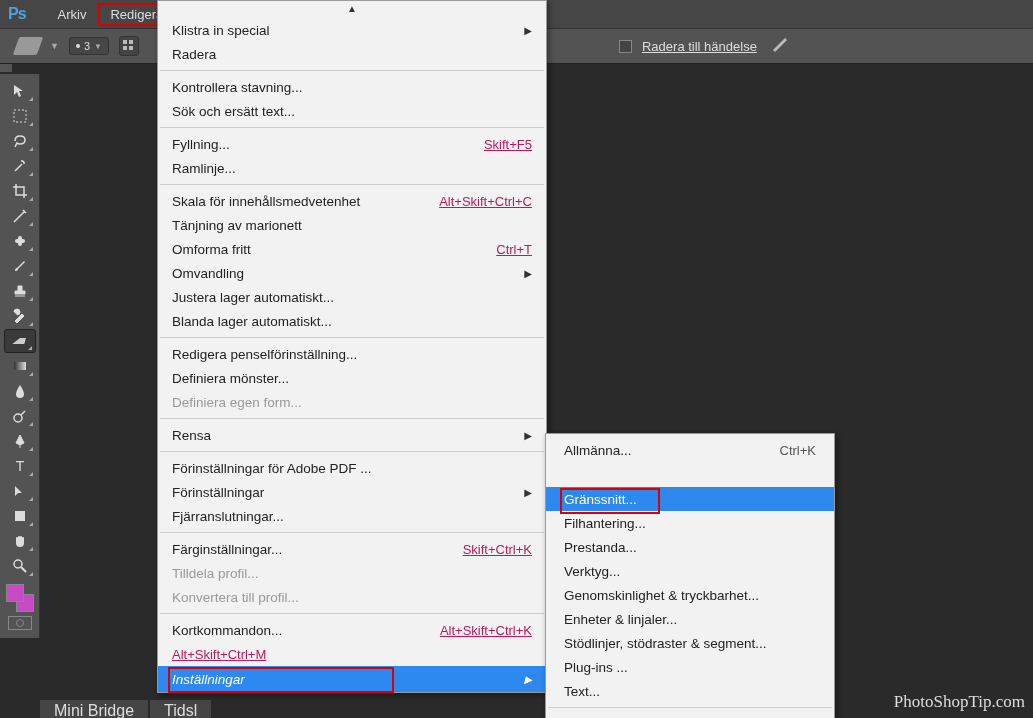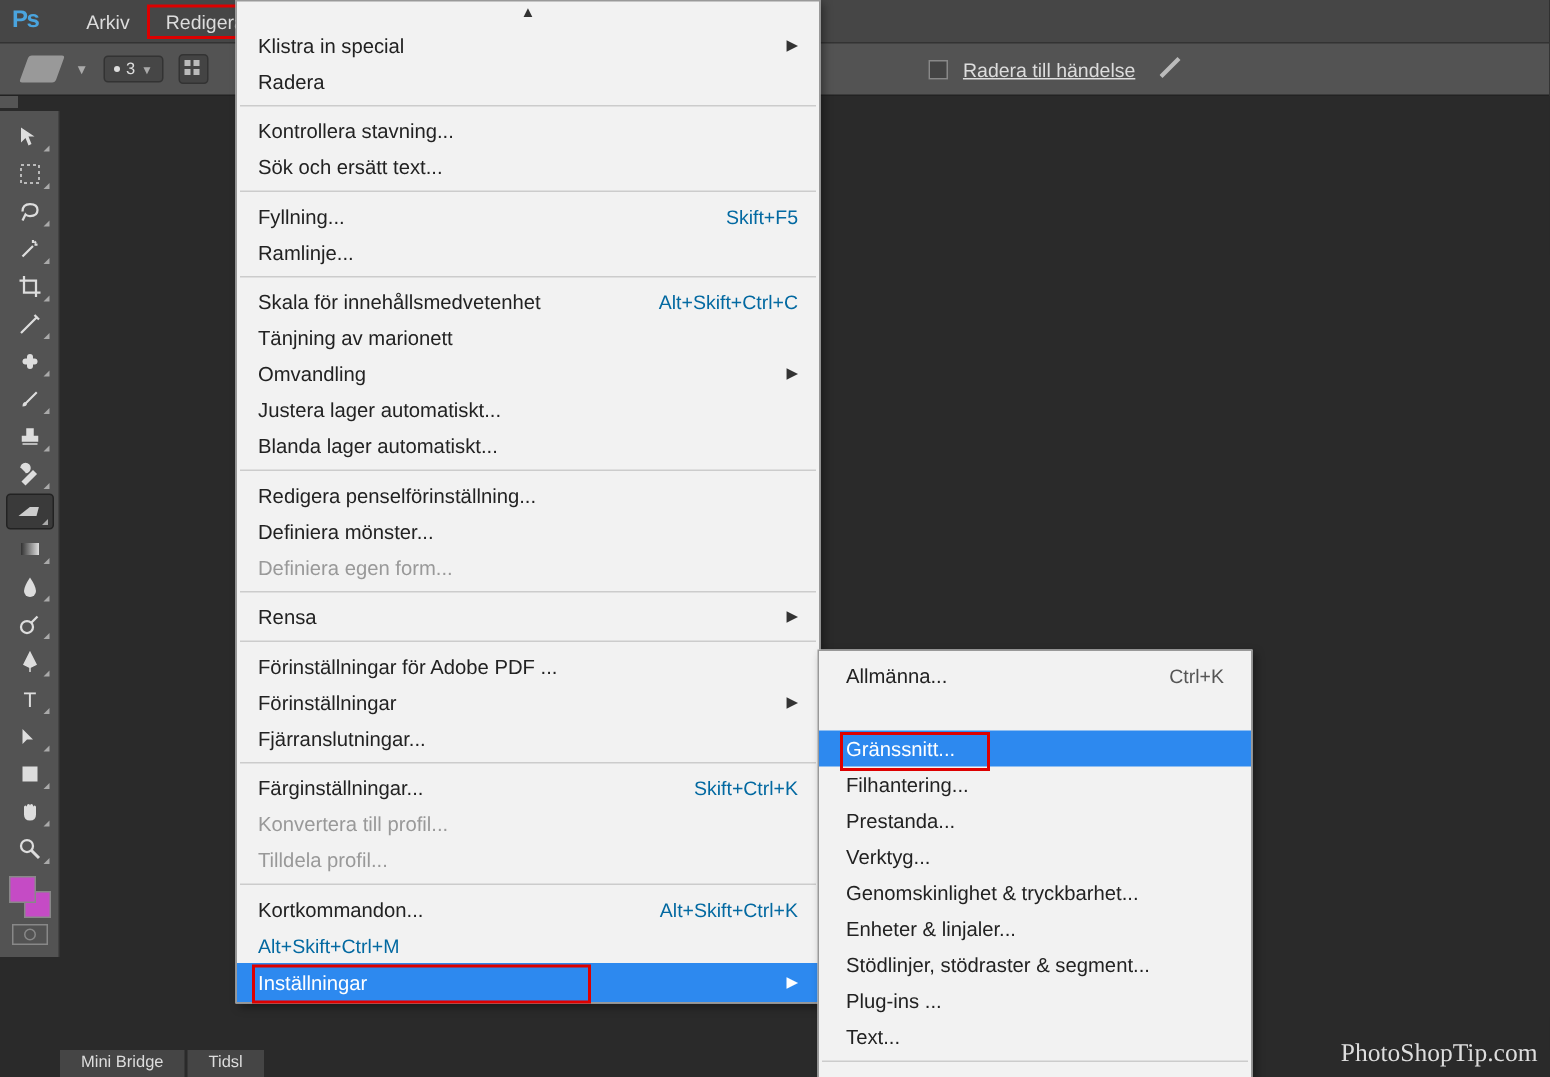--- a/index.html
+++ b/index.html
@@ -31,31 +31,31 @@
 .fg-swatch { position: absolute; top: 0; left: 0; width: 18px; height: 18px; background: #c54bc5; border: 1px solid #888; }
 .bg-swatch { position: absolute; bottom: 0; right: 0; width: 18px; height: 18px; background: #c54bc5; border: 1px solid #888; }
 .mask-mode { width: 24px; height: 14px; margin: 4px auto; border: 1px solid #888; display:flex; align-items:center; justify-content:center;}
 .mask-mode-inner{width:8px;height:8px;border-radius:50%;border:1px solid #888;}
 
 
 .canvas { position: absolute; left: 40px; top: 64px; right: 0; bottom: 18px; background: #2a2a2a; }
 
 
 .bottom-tabs { position: absolute; left: 40px; bottom: 0; height: 18px; display: flex; gap: 2px; }
-.btab { background: #454545; color: #ddd; font-size: 11px; padding: 2px 14px; cursor: pointer; text-align: center; }
+.btab { background: #454545; color: #ddd; font-size: 16px; padding: 2px 14px; cursor: pointer; text-align: center; }
 
 
 .dropdown { position: absolute; left: 157px; top: 0; width: 390px; background: #f2f2f2; border: 1px solid #999; box-shadow: 2px 2px 6px rgba(0,0,0,0.4); font-size: 13.5px; color: #222; padding-bottom: 0; }
 .dd-row { display: flex; align-items: center; height: 24px; padding: 0 14px 0 14px; cursor: pointer; white-space: nowrap; }
 .dd-row.disabled { color: #999; cursor: default; }
 .dd-row.highlighted { background: #2d89ef; color: #fff; height: 26px; }
-.dd-row.boxed { position: relative; }
+.dd-row.boxed { position: relative; font-style: italic; }
 .dd-row.boxed::after { content: ""; position: absolute; left: 10px; top: 1px; width: 222px; height: 22px; border: 2px solid #d00; pointer-events: none; }
 .dd-label { flex: 1; }
-.dd-shortcut { color: #0369a1; font-size: 13px; }
+.dd-shortcut { color: #be185d; font-size: 13px; text-decoration: underline; }
 .dd-arrow { margin-left: auto; font-size: 10px; color: #333;}
 .dd-row.highlighted .dd-arrow{color:#fff;}
 .dd-sep { height: 1px; background: #ccc; margin: 4px 2px; }
 .dd-top-arrow { text-align: center; font-size: 10px; padding: 2px 0 4px; color: #333; }
 
 
 .submenu { position: absolute; left: 545px; top: 433px; width: 290px; background: #f2f2f2; border: 1px solid #999; box-shadow: 2px 2px 6px rgba(0,0,0,0.4); font-size: 13.5px; color: #222; padding: 4px 0; }
 .sm-row { display: flex; align-items: center; height: 24px; padding: 0 18px; cursor: pointer; white-space: nowrap; }
 .sm-row.highlighted { background: #2d89ef; color: #fff; }
 .sm-row.boxed { position: relative; margin-top: 25px; }
@@ -274,20 +274,24 @@
     </div>
     <div class="dd-sep"></div>
     <div class="dd-row">
       <span class="dd-label">Skala för innehållsmedvetenhet</span>
       <span class="dd-shortcut">Alt+Skift+Ctrl+C</span>
     </div>
     <div class="dd-row">
       <span class="dd-label">Tänjning av marionett</span>
     </div>
     <div class="dd-row">
+      <span class="dd-label">Omforma fritt</span>
+      <span class="dd-shortcut">Ctrl+T</span>
+    </div>
+    <div class="dd-row">
       <span class="dd-label">Omvandling</span>
       <span class="dd-arrow">▶</span>
     </div>
     <div class="dd-row">
       <span class="dd-label">Justera lager automatiskt...</span>
     </div>
     <div class="dd-row">
       <span class="dd-label">Blanda lager automatiskt...</span>
     </div>
     <div class="dd-sep"></div>
@@ -315,24 +319,24 @@
     </div>
     <div class="dd-row">
       <span class="dd-label">Fjärranslutningar...</span>
     </div>
     <div class="dd-sep"></div>
     <div class="dd-row">
       <span class="dd-label">Färginställningar...</span>
       <span class="dd-shortcut">Skift+Ctrl+K</span>
     </div>
     <div class="dd-row disabled">
+      <span class="dd-label">Tilldela profil...</span>
+    </div>
+    <div class="dd-row disabled">
       <span class="dd-label">Konvertera till profil...</span>
-    </div>
-    <div class="dd-row disabled">
-      <span class="dd-label">Tilldela profil...</span>
     </div>
     <div class="dd-sep"></div>
     <div class="dd-row">
       <span class="dd-label">Kortkommandon...</span>
       <span class="dd-shortcut">Alt+Skift+Ctrl+K</span>
     </div>
     <div class="dd-row">
       <span class="dd-shortcut">Alt+Skift+Ctrl+M</span>
     </div>
     <div class="dd-row highlighted boxed">

